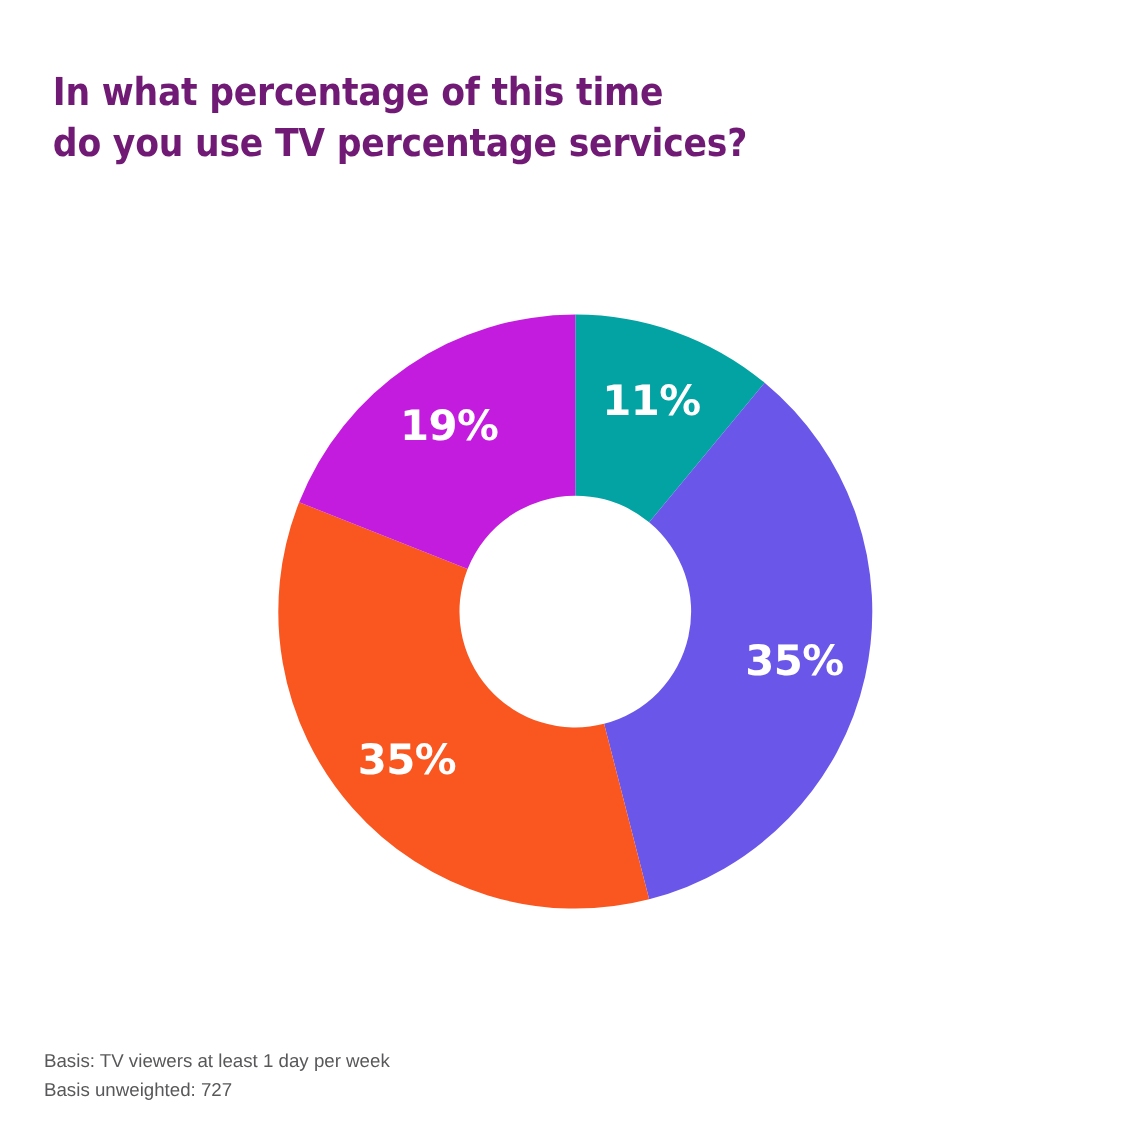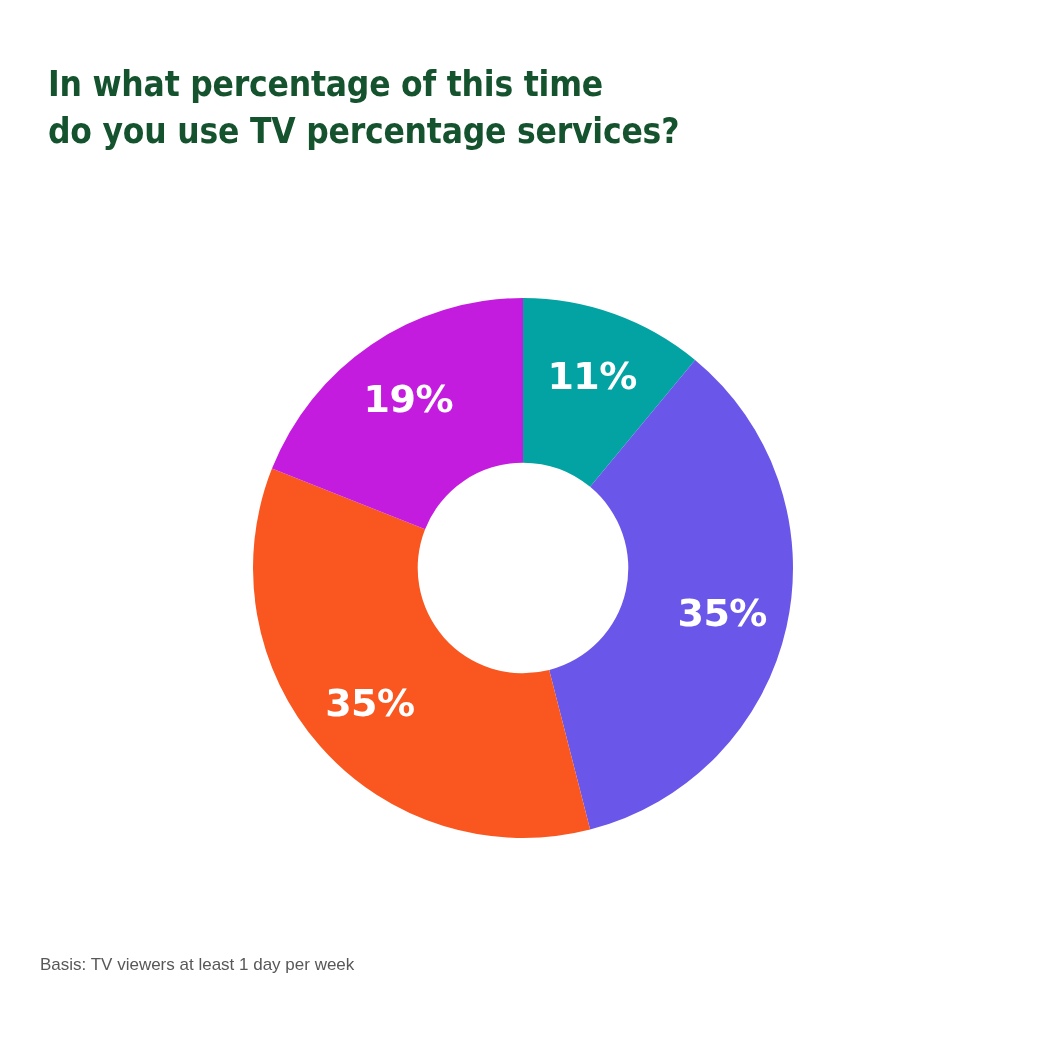--- a/index.html
+++ b/index.html
@@ -23,31 +23,31 @@
   
   .title {
     position: absolute;
     left: 48px;
     top: 38px;
     width: 880px;
     font-size: 35px;
     font-weight: 700;
     line-height: 1.32;
     letter-spacing: -0.2px;
-    color: #14532d;
+    color: #701a75;
     font-family: "DejaVu Sans", "Liberation Sans", sans-serif;
     font-stretch: condensed;
   }
   .title-line { display: block; white-space: pre; }
 
   
   .chart-area {
     position: absolute;
     left: 0;
-    top: 192px;
+    top: 180px;
     width: 1042px;
     height: 700px;
   }
   .donut-svg {
     position: absolute;
     left: 0;
     top: 0;
   }
   .slice-value {
     font-family: "DejaVu Sans", "Liberation Sans", sans-serif;
@@ -128,15 +128,16 @@
   </div>
   <div class="pill pill-51-99">
     <span>51 to 99 percent</span>
   </div>
   <div class="pill pill-1-50">
     <span>1 to 50 percent</span>
   </div>
 
   <div class="footnotes">
     <span class="footnote-line">Basis: TV viewers at least 1 day per week</span>
+    <span class="footnote-line">Basis unweighted: 727</span>
   </div>
 
 </div>
 
 </body></html>

